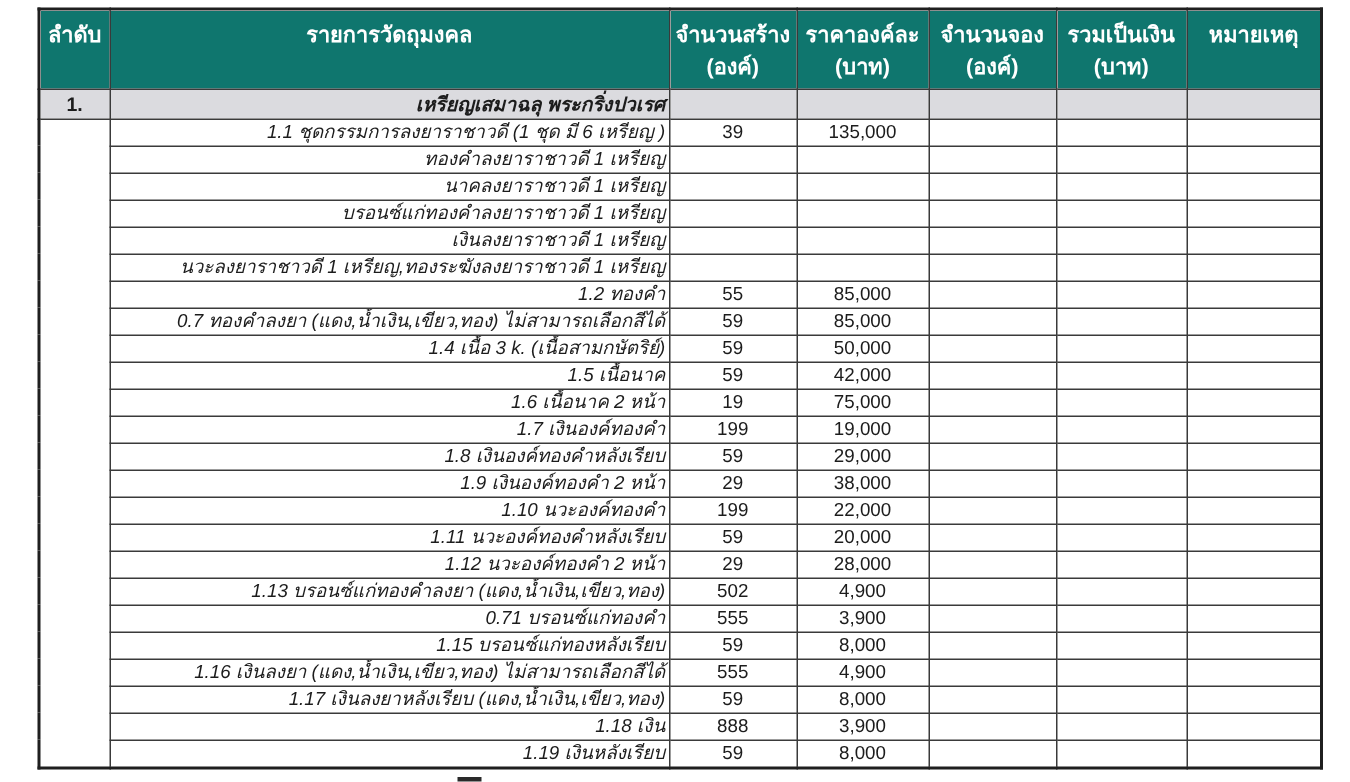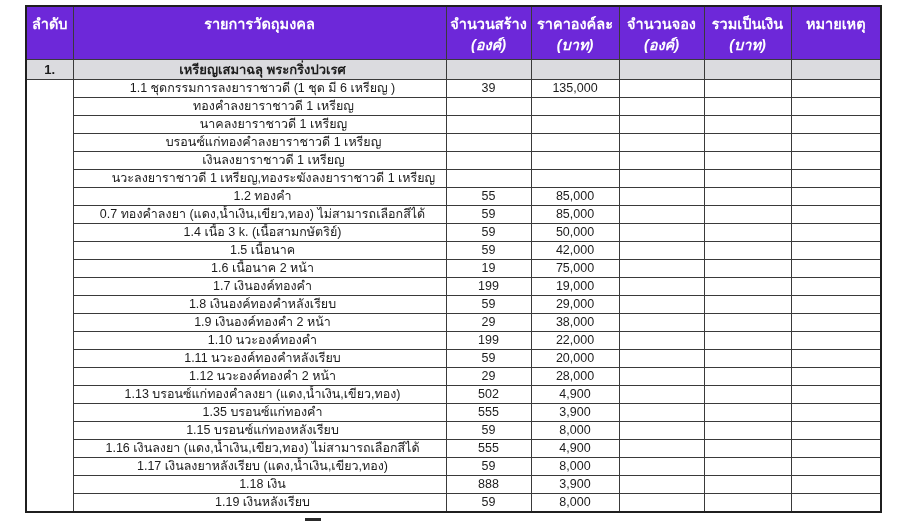--- a/index.html
+++ b/index.html
@@ -19,48 +19,48 @@
     border: 2px solid #1f1f1f;
   }
   .order-table th, .order-table td {
     border: 1px solid #3a3a3a;
     overflow: hidden;
     white-space: nowrap;
   }
 
   
   .order-table thead th {
-    background: #6d28d9;
+    background: #0f766e;
     color: #ffffff;
     font-weight: bold;
     font-size: 14.5px;
     height: 53px;
     vertical-align: top;
     padding-top: 7px;
     text-align: center;
     line-height: 21px;
   }
-  .h-sub { display: block; font-weight: bold; font-style: italic; }
+  .h-sub { display: block; font-weight: bold; }
 
   
   .order-table tbody td {
     height: 18px;
     font-size: 12.5px;
     color: #1c1c1c;
     padding: 0 2px;
     line-height: 17px;
   }
   tr.section-row td {
     background: #dbdbdf;
     font-weight: bold;
     font-size: 13px;
     height: 20px;
   }
   .no-cell { text-align: center; }
-  .item-cell { text-align: center; }
+  .item-cell { text-align: right; font-style: italic; }
   .item-cell.indent-1 { padding-left: 8px; }
   .item-cell.indent-2 { padding-left: 30px; margin-left: 18px; }
   .num-cell { text-align: center; }
   .merged-no-cell { background: #ffffff; }
 
   
   .cutoff-fragment {
     position: absolute;
     left: 305px; top: 518px;
     width: 16px; height: 3px;
@@ -263,21 +263,21 @@
         </tr>
         <tr>
           <td class="item-cell indent-1">1.13 บรอนซ์แก่ทองคำลงยา (แดง,น้ำเงิน,เขียว,ทอง)</td>
           <td class="num-cell">502</td>
           <td class="num-cell">4,900</td>
           <td class="num-cell"></td>
           <td class="num-cell"></td>
           <td class="num-cell"></td>
         </tr>
         <tr>
-          <td class="item-cell indent-1">1.35 บรอนซ์แก่ทองคำ</td>
+          <td class="item-cell indent-1">0.71 บรอนซ์แก่ทองคำ</td>
           <td class="num-cell">555</td>
           <td class="num-cell">3,900</td>
           <td class="num-cell"></td>
           <td class="num-cell"></td>
           <td class="num-cell"></td>
         </tr>
         <tr>
           <td class="item-cell indent-1">1.15 บรอนซ์แก่ทองหลังเรียบ</td>
           <td class="num-cell">59</td>
           <td class="num-cell">8,000</td>

